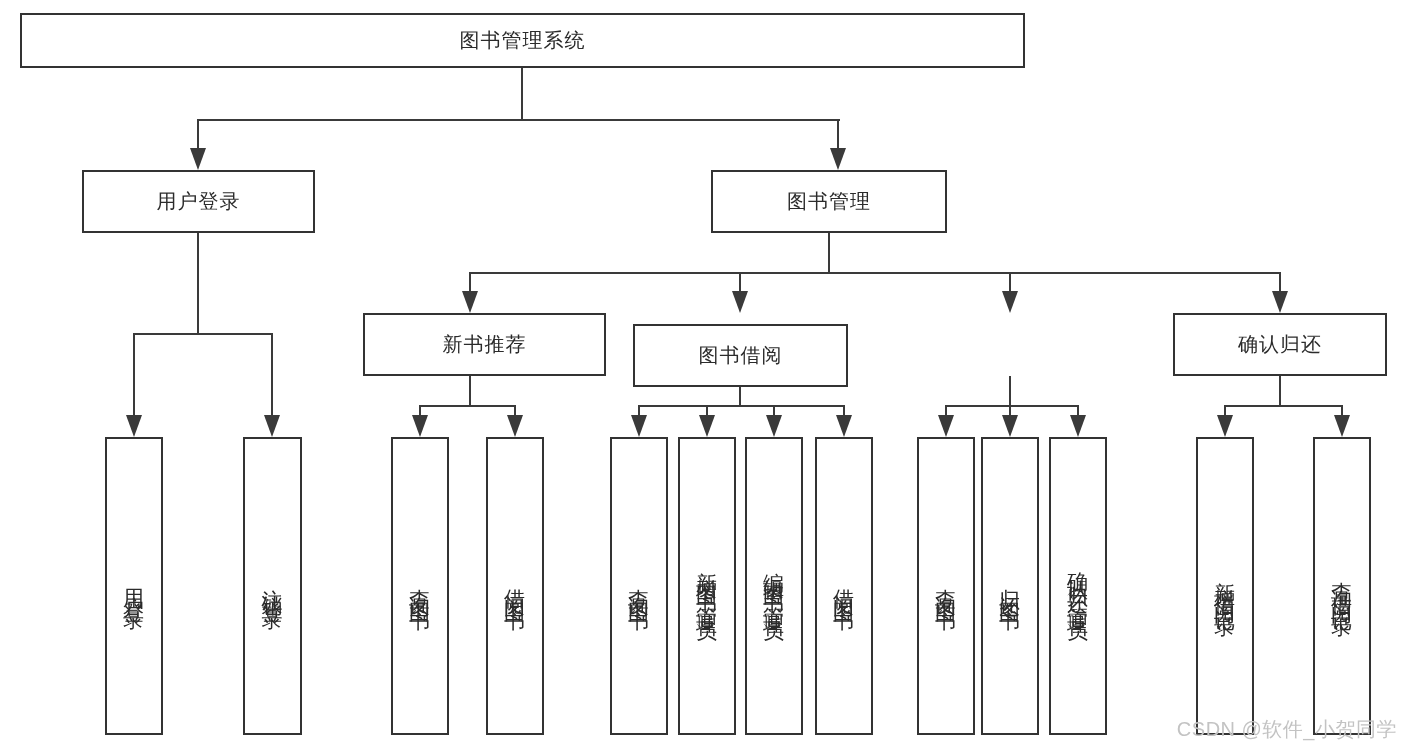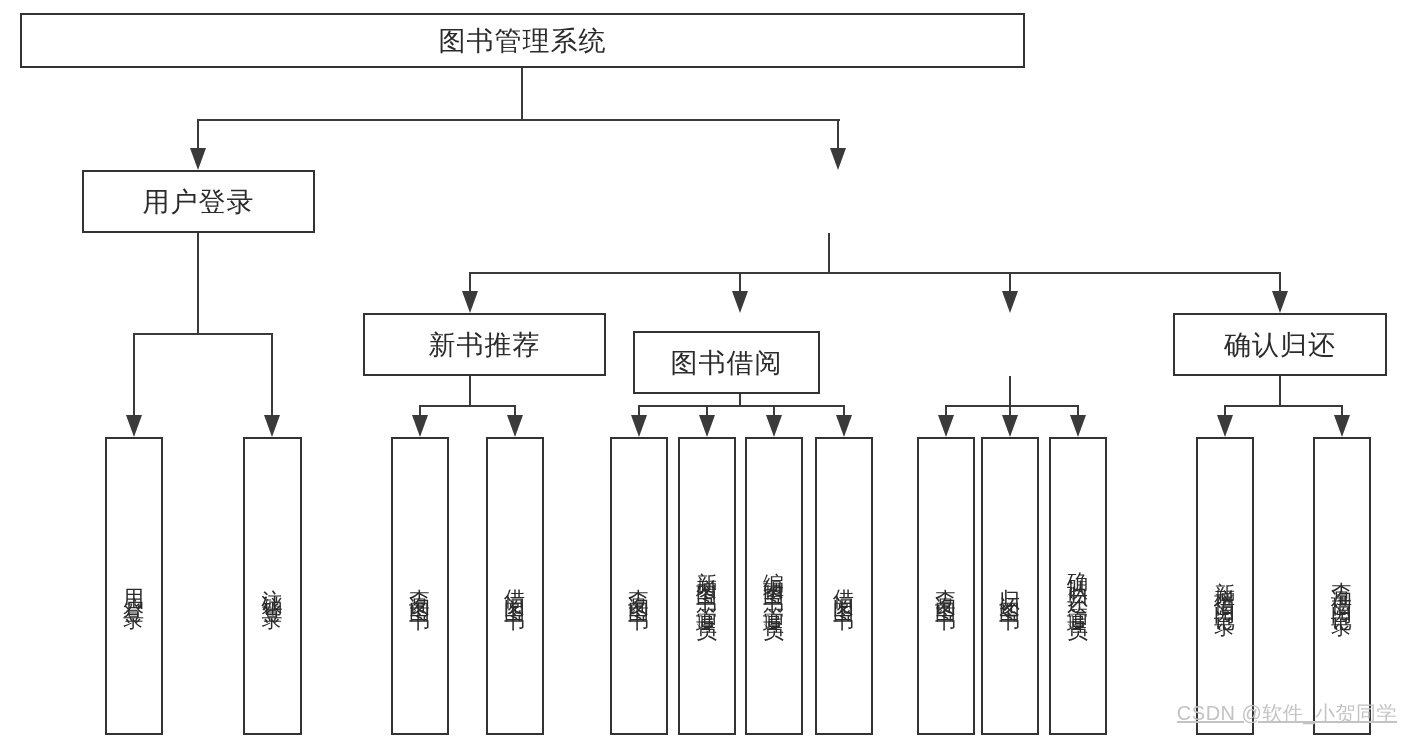--- a/index.html
+++ b/index.html
@@ -17,21 +17,21 @@
     overflow:hidden;
     font-family:"Liberation Sans","DejaVu Sans",sans-serif;
     color:var(--text);
   }
   .box{
     position:absolute;
     box-sizing:border-box;
     background:#fff;
     border:2px solid var(--border);
     display:flex;align-items:center;justify-content:center;
-    font-size:27px;
+    font-size:20px;
     letter-spacing:1px;
     color:var(--text);
     z-index:2;
   }
   .leaf{
     position:absolute;
     box-sizing:border-box;
     width:58px;height:298px;top:437px;
     background:#fff;
     border:2px solid var(--border);
@@ -51,64 +51,64 @@
   .hl{position:absolute;height:2px;background:var(--line);z-index:1;}
   .ah{
     position:absolute;width:0;height:0;
     border-left:8px solid transparent;
     border-right:8px solid transparent;
     border-top:22px solid var(--line);
     z-index:1;
   }
   .watermark{
     position:absolute;
-    right:8px;bottom:20px;
+    right:8px;bottom:4px;
     font-size:20px;
     letter-spacing:0.5px;
     color:var(--wm);
     z-index:3;
-    text-decoration:underline;
   }
 </style>
 </head>
 <body>
 
 <div class="canvas">
 
   <div class="box" style="left:20px;top:13px;width:1005px;height:55px;">图书管理系统</div>
 
   <div class="vl" style="left:521px;top:68px;height:53px;"></div>
   <div class="hl" style="left:197px;top:119px;width:643px;"></div>
   <div class="vl" style="left:197px;top:121px;height:29px;"></div>
   <div class="ah" style="left:190px;top:148px;"></div>
   <div class="vl" style="left:837px;top:121px;height:29px;"></div>
   <div class="ah" style="left:830px;top:148px;"></div>
 
   <div class="box" style="left:82px;top:170px;width:233px;height:63px;">用户登录</div>
+  <div class="box" style="left:711px;top:170px;width:236px;height:63px;">图书管理</div>
 
   <div class="vl" style="left:197px;top:233px;height:101px;"></div>
   <div class="hl" style="left:133px;top:333px;width:140px;"></div>
   <div class="vl" style="left:133px;top:335px;height:81px;"></div>
   <div class="ah" style="left:126px;top:415px;"></div>
   <div class="vl" style="left:271px;top:335px;height:81px;"></div>
   <div class="ah" style="left:264px;top:415px;"></div>
 
   <div class="vl" style="left:828px;top:233px;height:41px;"></div>
   <div class="hl" style="left:469px;top:272px;width:812px;"></div>
   <div class="vl" style="left:469px;top:274px;height:18px;"></div>
   <div class="ah" style="left:462px;top:291px;"></div>
   <div class="vl" style="left:739px;top:274px;height:18px;"></div>
   <div class="ah" style="left:732px;top:291px;"></div>
   <div class="vl" style="left:1009px;top:274px;height:18px;"></div>
   <div class="ah" style="left:1002px;top:291px;"></div>
   <div class="vl" style="left:1279px;top:274px;height:18px;"></div>
   <div class="ah" style="left:1272px;top:291px;"></div>
 
   <div class="box" style="left:363px;top:313px;width:243px;height:63px;">新书推荐</div>
-  <div class="box" style="left:633px;top:331px;width:187px;height:63px;">图书借阅</div>
+  <div class="box" style="left:633px;top:324px;width:215px;height:63px;">图书借阅</div>
   <div class="box" style="left:1173px;top:313px;width:214px;height:63px;">确认归还</div>
 
   <div class="vl" style="left:469px;top:376px;height:31px;"></div>
   <div class="hl" style="left:419px;top:405px;width:97px;"></div>
   <div class="vl" style="left:419px;top:407px;height:10px;"></div>
   <div class="ah" style="left:412px;top:415px;"></div>
   <div class="vl" style="left:514px;top:407px;height:10px;"></div>
   <div class="ah" style="left:507px;top:415px;"></div>
 
   <div class="vl" style="left:739px;top:376px;height:31px;"></div>

